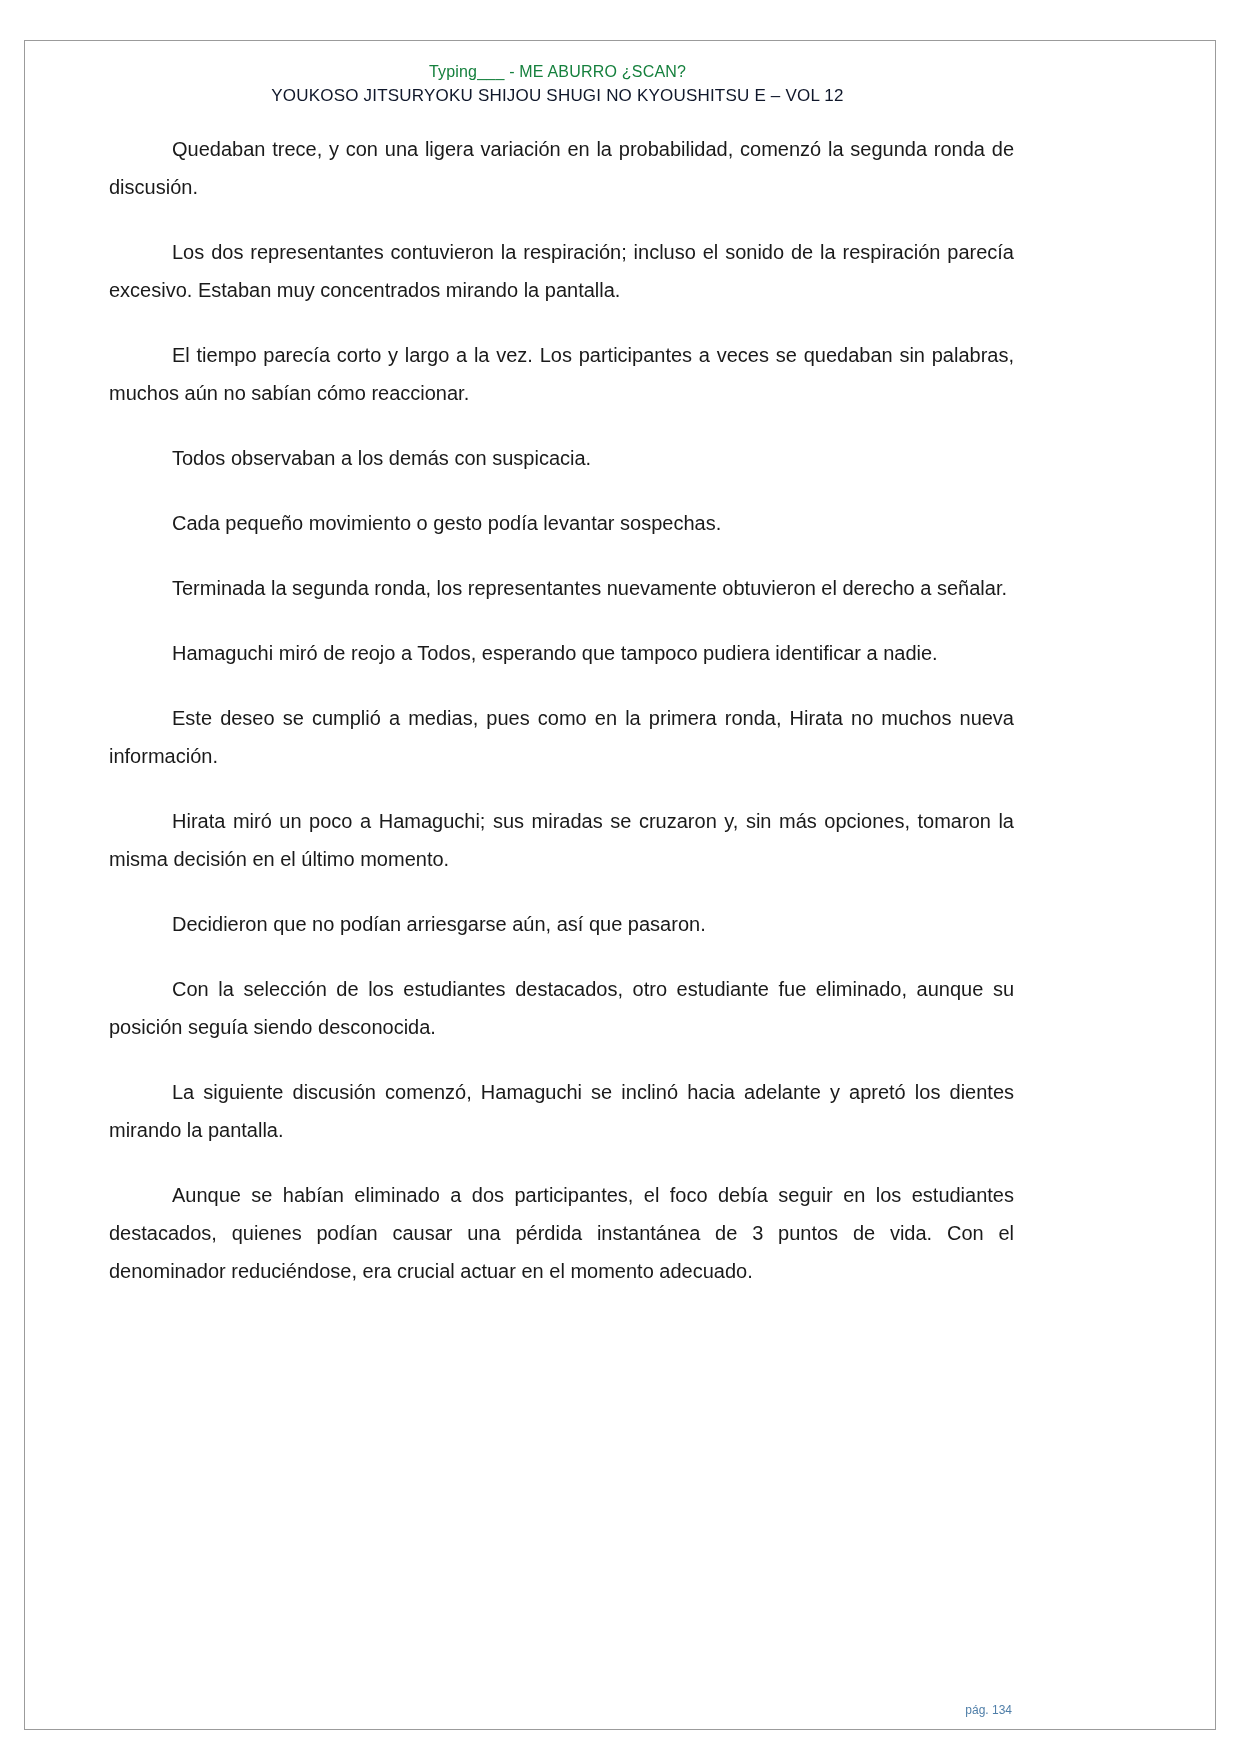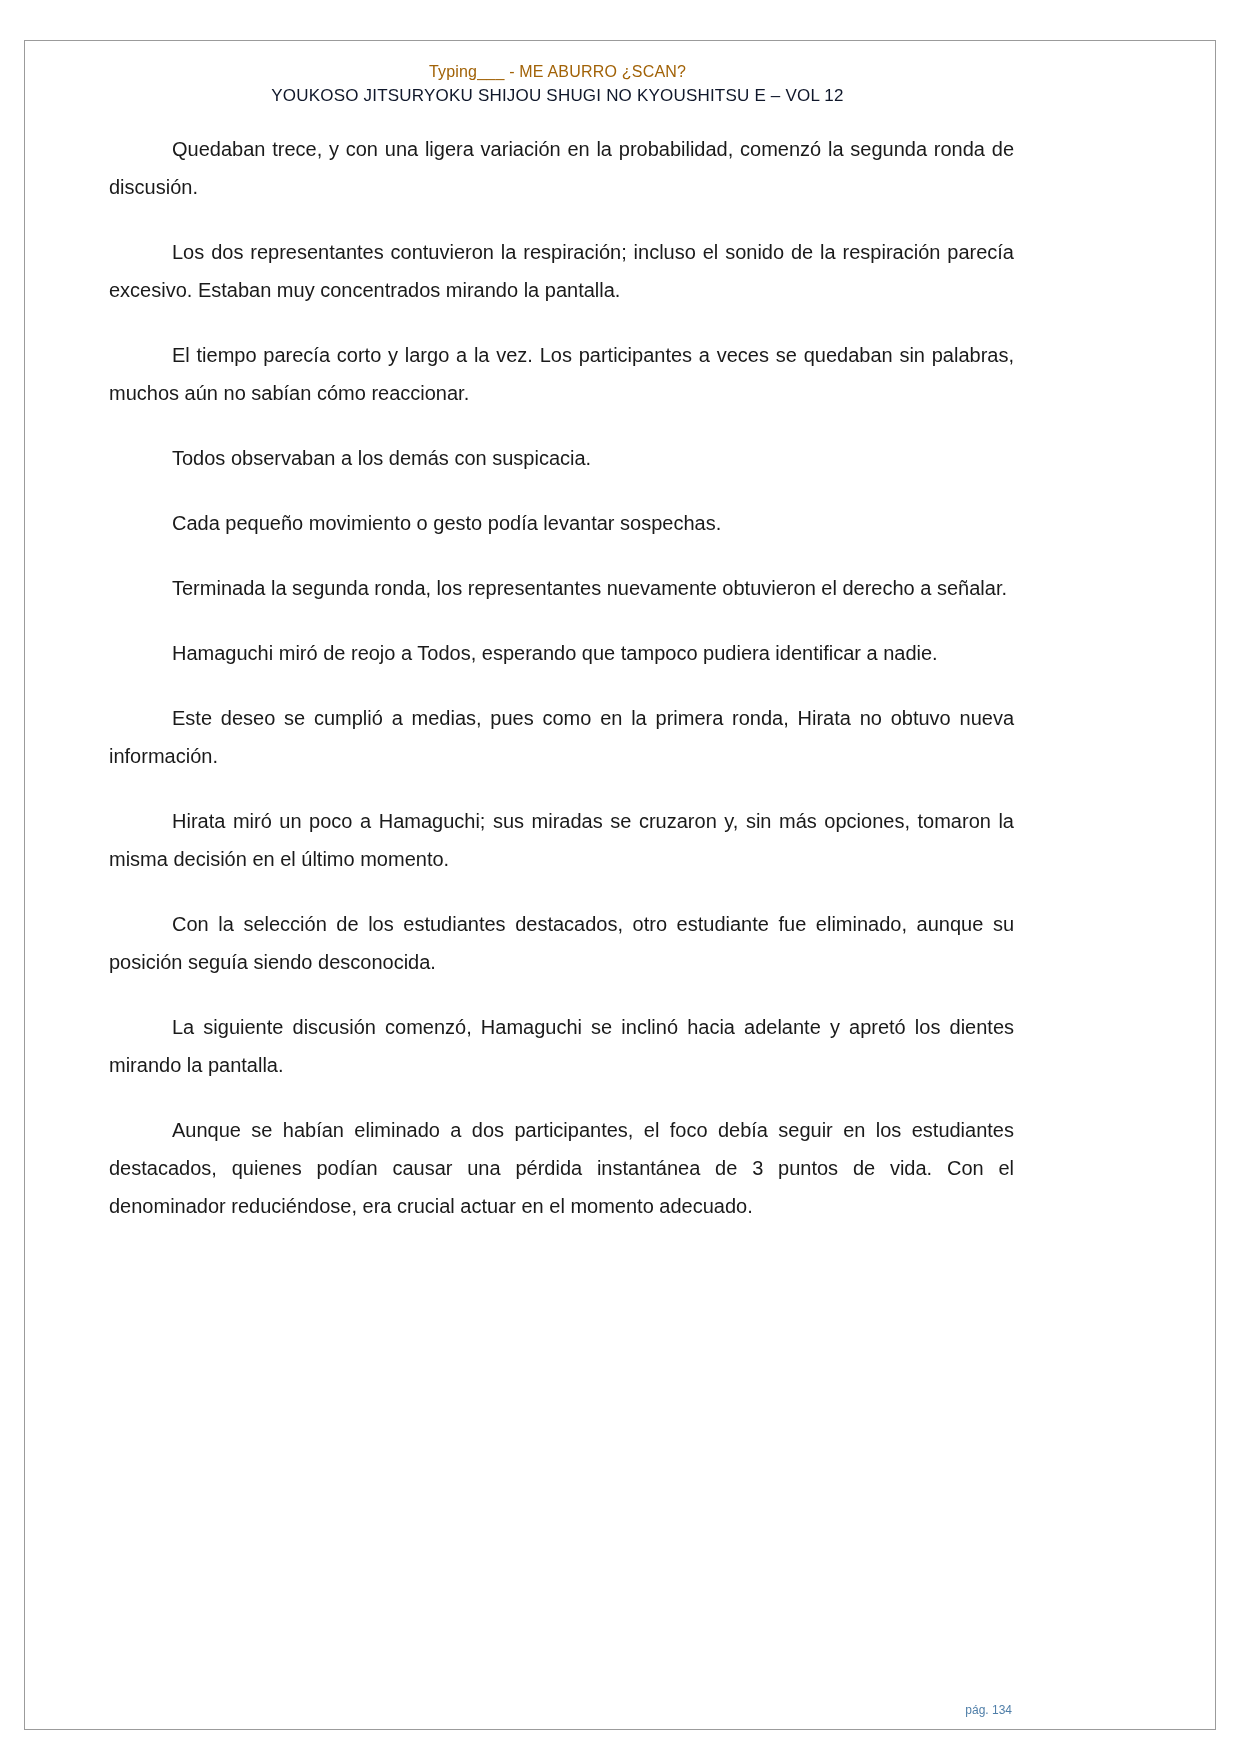--- a/index.html
+++ b/index.html
@@ -28,21 +28,21 @@
     left: 76px;
     width: 913px;
     top: 0;
   }
   .header {
     text-align: center;
     padding-top: 22px;
   }
   .header-line1 {
     font-size: 16px;
-    color: #a16207;
+    color: #15803d;
     letter-spacing: 0.2px;
   }
   .header-line2 {
     font-size: 17px;
     color: #0f172a;
     margin-top: 5px;
     letter-spacing: 0.2px;
   }
   .body-text {
     margin-top: 24px;
@@ -75,22 +75,23 @@
     </div>
 
     <div class="body-text">
       <p>Quedaban trece, y con una ligera variación en la probabilidad, comenzó la segunda ronda de discusión.</p>
       <p>Los dos representantes contuvieron la respiración; incluso el sonido de la respiración parecía excesivo. Estaban muy concentrados mirando la pantalla.</p>
       <p>El tiempo parecía corto y largo a la vez. Los participantes a veces se quedaban sin palabras, muchos aún no sabían cómo reaccionar.</p>
       <p>Todos observaban a los demás con suspicacia.</p>
       <p>Cada pequeño movimiento o gesto podía levantar sospechas.</p>
       <p>Terminada la segunda ronda, los representantes nuevamente obtuvieron el derecho a señalar.</p>
       <p>Hamaguchi miró de reojo a Todos, esperando que tampoco pudiera identificar a nadie.</p>
-      <p>Este deseo se cumplió a medias, pues como en la primera ronda, Hirata no obtuvo nueva información.</p>
+      <p>Este deseo se cumplió a medias, pues como en la primera ronda, Hirata no muchos nueva información.</p>
       <p>Hirata miró un poco a Hamaguchi; sus miradas se cruzaron y, sin más opciones, tomaron la misma decisión en el último momento.</p>
+      <p>Decidieron que no podían arriesgarse aún, así que pasaron.</p>
       <p>Con la selección de los estudiantes destacados, otro estudiante fue eliminado, aunque su posición seguía siendo desconocida.</p>
       <p>La siguiente discusión comenzó, Hamaguchi se inclinó hacia adelante y apretó los dientes mirando la pantalla.</p>
       <p>Aunque se habían eliminado a dos participantes, el foco debía seguir en los estudiantes destacados, quienes podían causar una pérdida instantánea de 3 puntos de vida. Con el denominador reduciéndose, era crucial actuar en el momento adecuado.</p>
     </div>
 
   </div>
 
   <div class="footer">
     <span>pág. 134</span>
   </div>

